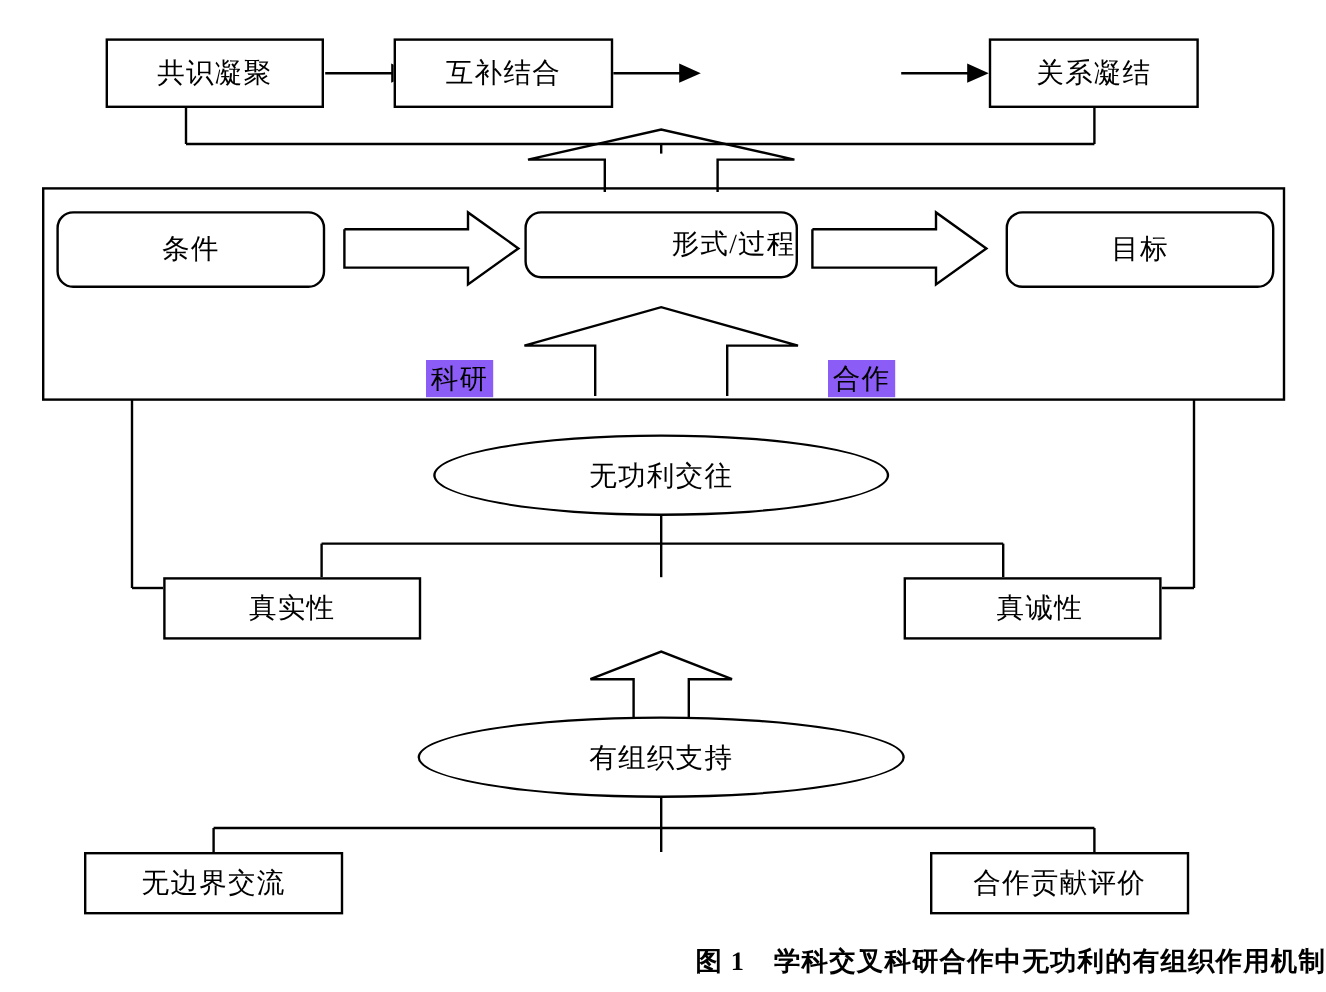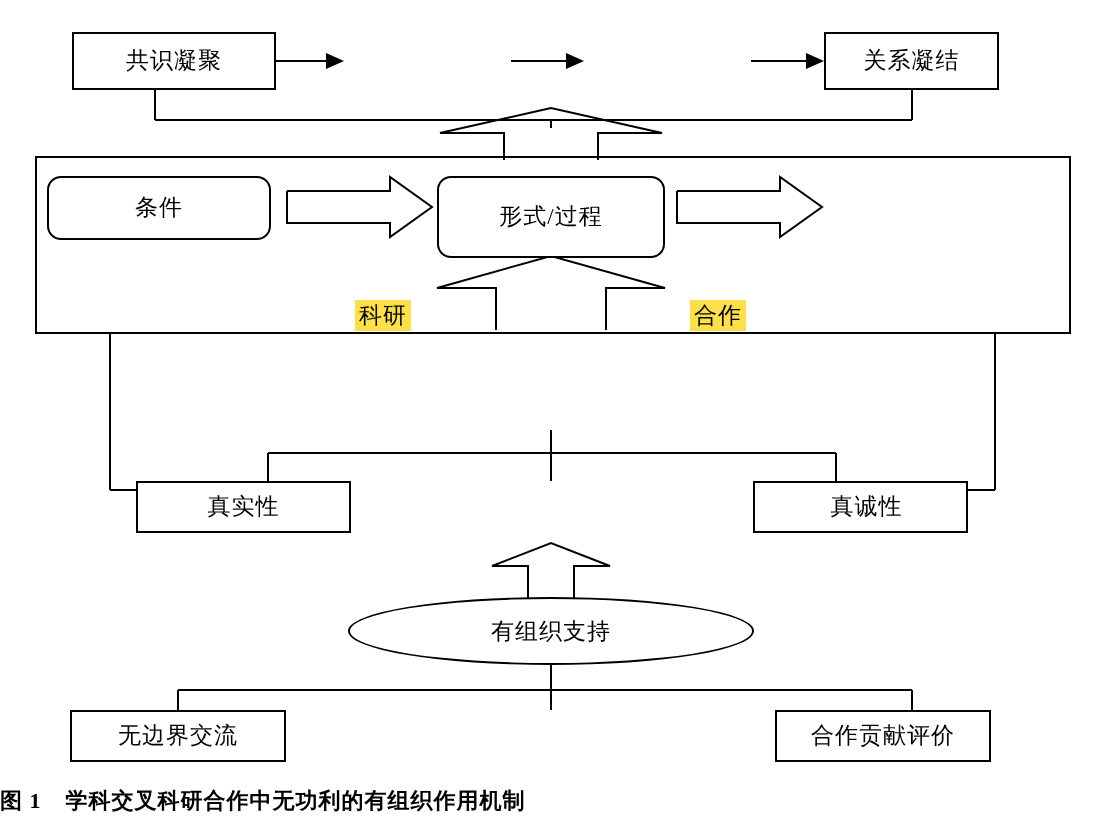--- a/index.html
+++ b/index.html
@@ -54,27 +54,27 @@
     border-radius: 50%;
     font-size: 23px;
     letter-spacing: 1px;
     white-space: nowrap;
   }
   .plain-label {
     position: absolute;
     font-size: 23px;
     letter-spacing: 1px;
     white-space: nowrap;
-    background: #fde047;
+    background: #8b5cf6;
     padding: 0 4px;
   }
   .caption {
     position: absolute;
     width: 1105px;
-    text-align: left;
+    text-align: right;
     font-size: 22px;
     font-weight: bold;
     letter-spacing: 1px;
     white-space: nowrap;
   }
   .caption .cap-num {
     margin-right: 6px;
   }
   .caption .cap-gap {
     display: inline-block;
@@ -153,41 +153,50 @@
         <line x1="551" y1="665" x2="551" y2="690"></line>
         <line x1="178" y1="690" x2="912" y2="690"></line>
         <line x1="178" y1="690" x2="178" y2="710"></line>
         <line x1="551" y1="690" x2="551" y2="710"></line>
         <line x1="912" y1="690" x2="912" y2="710"></line>
       </g>
 
     </g>
   </svg>
 
-  <div class="node" style="left:72px; top:32px; width:204px; height:58px;">
+  <div class="node" style="left:88px; top:32px; width:182px; height:58px;">
     <span>共识凝聚</span>
+  </div>
+  <div class="node" style="left:328px; top:32px; width:183px; height:58px;">
+    <span>互补结合</span>
   </div>
   <div class="node rounded" style="left:47px; top:176px; width:224px; height:64px;">
     <span>条件</span>
   </div>
 
   <div class="node" style="left:824px; top:32px; width:175px; height:58px;">
     <span>关系凝结</span>
   </div>
-  <div class="node rounded" style="left:437px; top:176px; width:228px; height:82px;">
+  <div class="node rounded" style="left:437px; top:176px; width:228px; height:56px;justify-content:flex-end;">
     <span>形式/过程</span>
+  </div>
+  <div class="node rounded" style="left:838px; top:176px; width:224px; height:64px;">
+    <span>目标</span>
   </div>
 
   <div class="plain-label" style="left:355px; top:300px;">
     <span>科研</span>
   </div>
   <div class="plain-label" style="left:690px; top:300px;">
     <span>合作</span>
   </div>
 
+  <div class="ellipse" style="left:361px; top:362px; width:380px; height:68px;">
+    <span>无功利交往</span>
+  </div>
 
   <div class="node" style="left:136px; top:481px; width:215px; height:52px;">
     <span>真实性</span>
   </div>
   <div class="node" style="left:753px; top:481px; width:215px; height:52px;padding-left:12px;">
     <span>真诚性</span>
   </div>
 
   <div class="ellipse" style="left:348px; top:597px; width:406px; height:68px;">
     <span>有组织支持</span>

